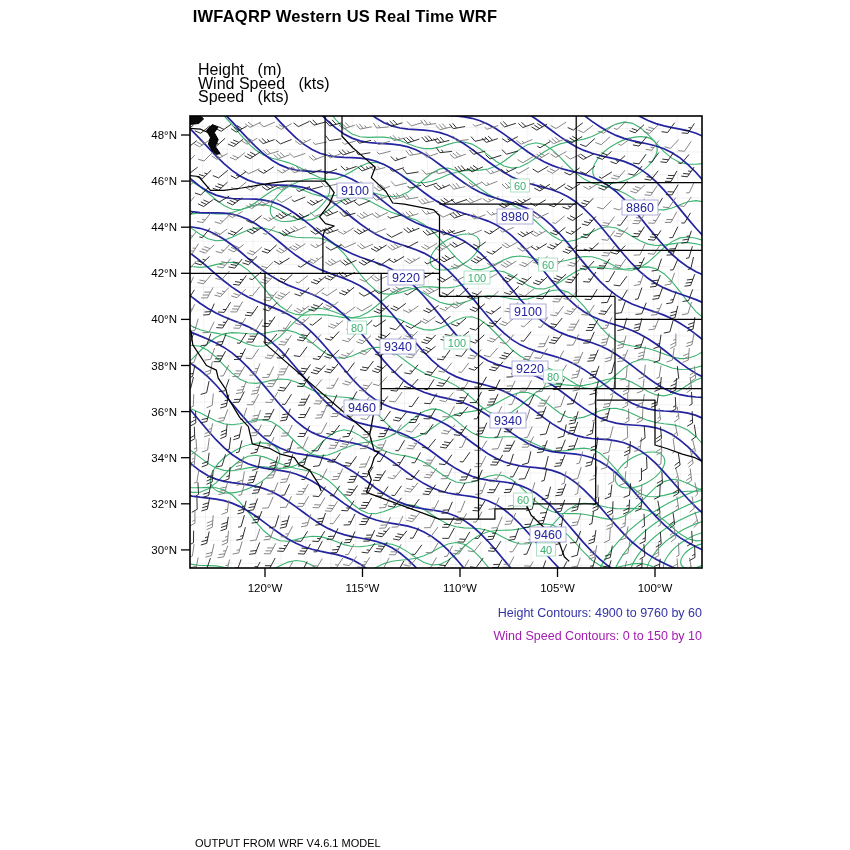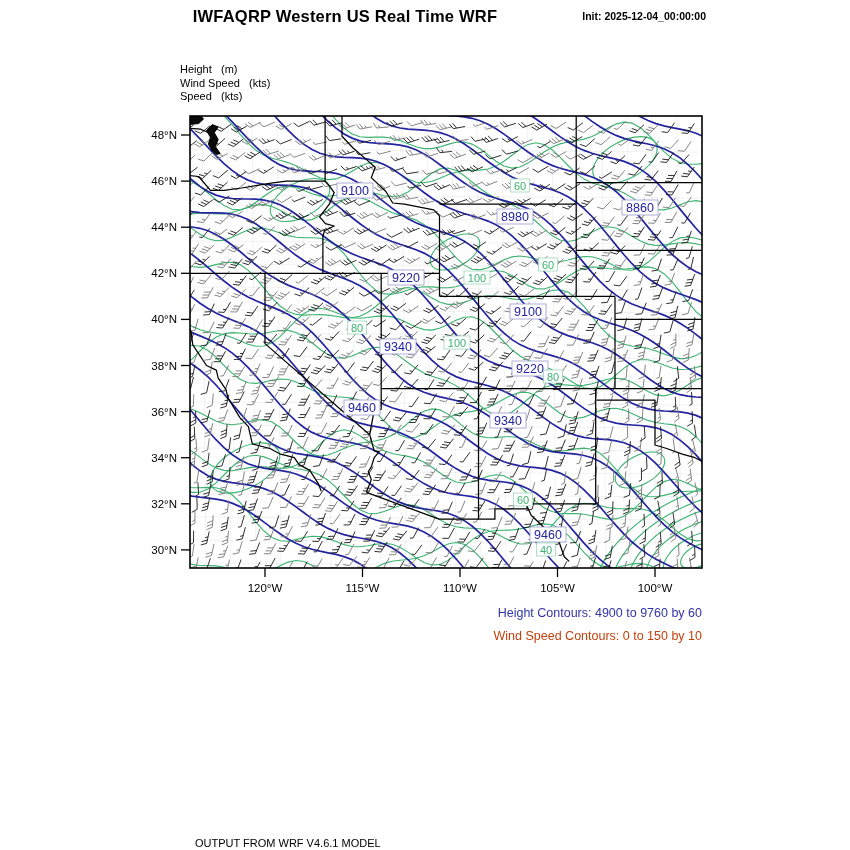--- a/index.html
+++ b/index.html
@@ -4,36 +4,35 @@
 <style>
   html,body{margin:0;padding:0;background:#fff;}
   #page{position:relative;width:844px;height:850px;background:#fff;
         font-family:"Liberation Sans",sans-serif;color:#000;overflow:hidden;}
   .title{position:absolute;left:0;top:7px;width:690px;text-align:center;
          font-size:16.5px;font-weight:bold;letter-spacing:.2px;}
   .initblock{position:absolute;left:480px;top:9px;width:226px;text-align:right;
              font-size:10.5px;line-height:14px;}
   .initline{font-weight:bold;}
   .validline{font-weight:normal;}
-  .legend{position:absolute;left:180px;top:63px;font-size:11px;line-height:13.5px;}
+  .legend{position:absolute;left:198px;top:63px;font-size:16px;line-height:13.5px;}
   .legend div{white-space:pre;}
   #map-holder{position:absolute;left:0;top:0;width:850px;height:850px;}
   .caption-height{position:absolute;left:352px;top:606px;width:350px;text-align:right;
                   font-size:12.5px;}
   .caption-wind{position:absolute;left:352px;top:629px;width:350px;text-align:right;
                 font-size:12.5px;}
   .footer{position:absolute;left:195px;top:808px;font-size:11px;line-height:14px;white-space:pre;}
 </style>
 </head>
 <body>
 
 <div id="page">
   <div class="title">IWFAQRP Western US Real Time WRF</div>
   <div class="initblock">
-    <div class="initline">Init: 2025-12-04_00:00:00</div>
   </div>
   <div class="legend">
     <div>Height   (m)</div>
     <div>Wind Speed   (kts)</div>
     <div>Speed   (kts)</div>
   </div>
 
   <div id="map-holder"><svg width="850" height="850" viewBox="0 0 850 850">
         <defs>
           <clipPath id="mapclip">
@@ -195,19 +194,19 @@
           <line x1="460" y1="568" x2="460" y2="577" stroke="#000" stroke-width="1.3"></line>
           <text x="460" y="592" text-anchor="middle" font-size="11.5" fill="#000" font-family="&quot;Liberation Sans&quot;,sans-serif">110°W</text>
           <line x1="557.5" y1="568" x2="557.5" y2="577" stroke="#000" stroke-width="1.3"></line>
           <text x="557.5" y="592" text-anchor="middle" font-size="11.5" fill="#000" font-family="&quot;Liberation Sans&quot;,sans-serif">105°W</text>
           <line x1="655" y1="568" x2="655" y2="577" stroke="#000" stroke-width="1.3"></line>
           <text x="655" y="592" text-anchor="middle" font-size="11.5" fill="#000" font-family="&quot;Liberation Sans&quot;,sans-serif">100°W</text>
         </g>
       </svg></div>
 
   <div class="caption-height" style="color: rgb(51, 51, 168);">Height Contours: 4900 to 9760 by 60</div>
-  <div class="caption-wind" style="color: #c2410c;">Wind Speed Contours: 0 to 150 by 10</div>
+  <div class="caption-wind" style="color: #a21caf;">Wind Speed Contours: 0 to 150 by 10</div>
 
   <div class="footer">
     <div>OUTPUT FROM WRF V4.6.1 MODEL</div>
     
   </div>
 </div>
 
 </body></html>

